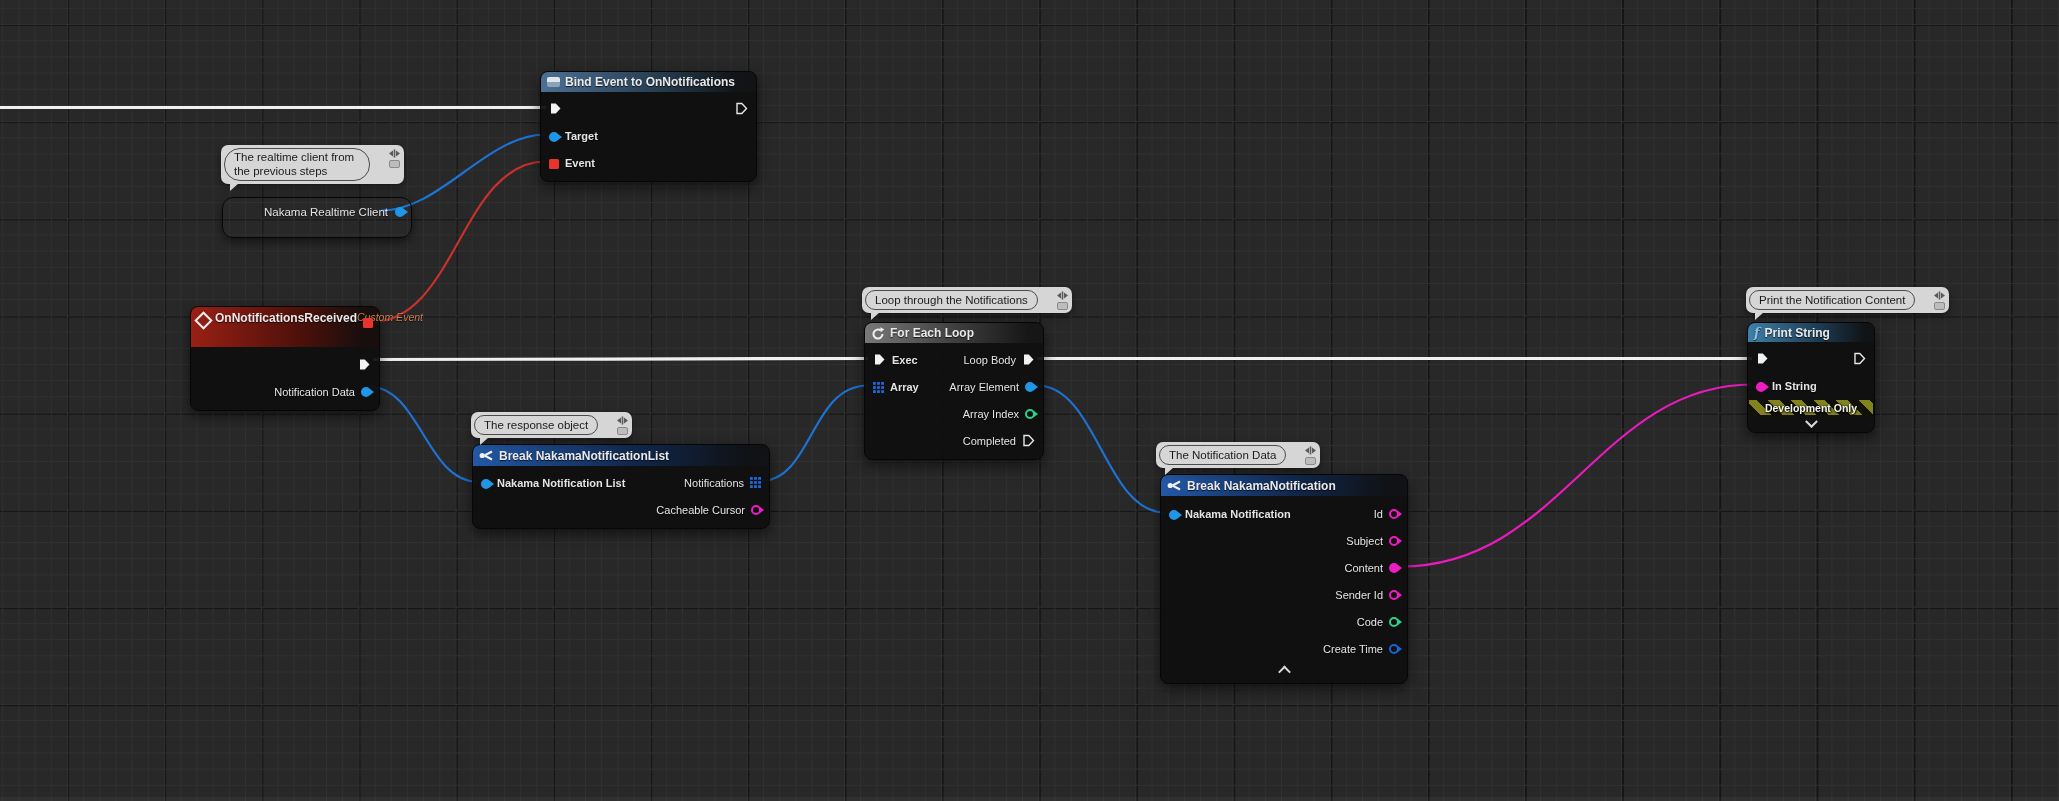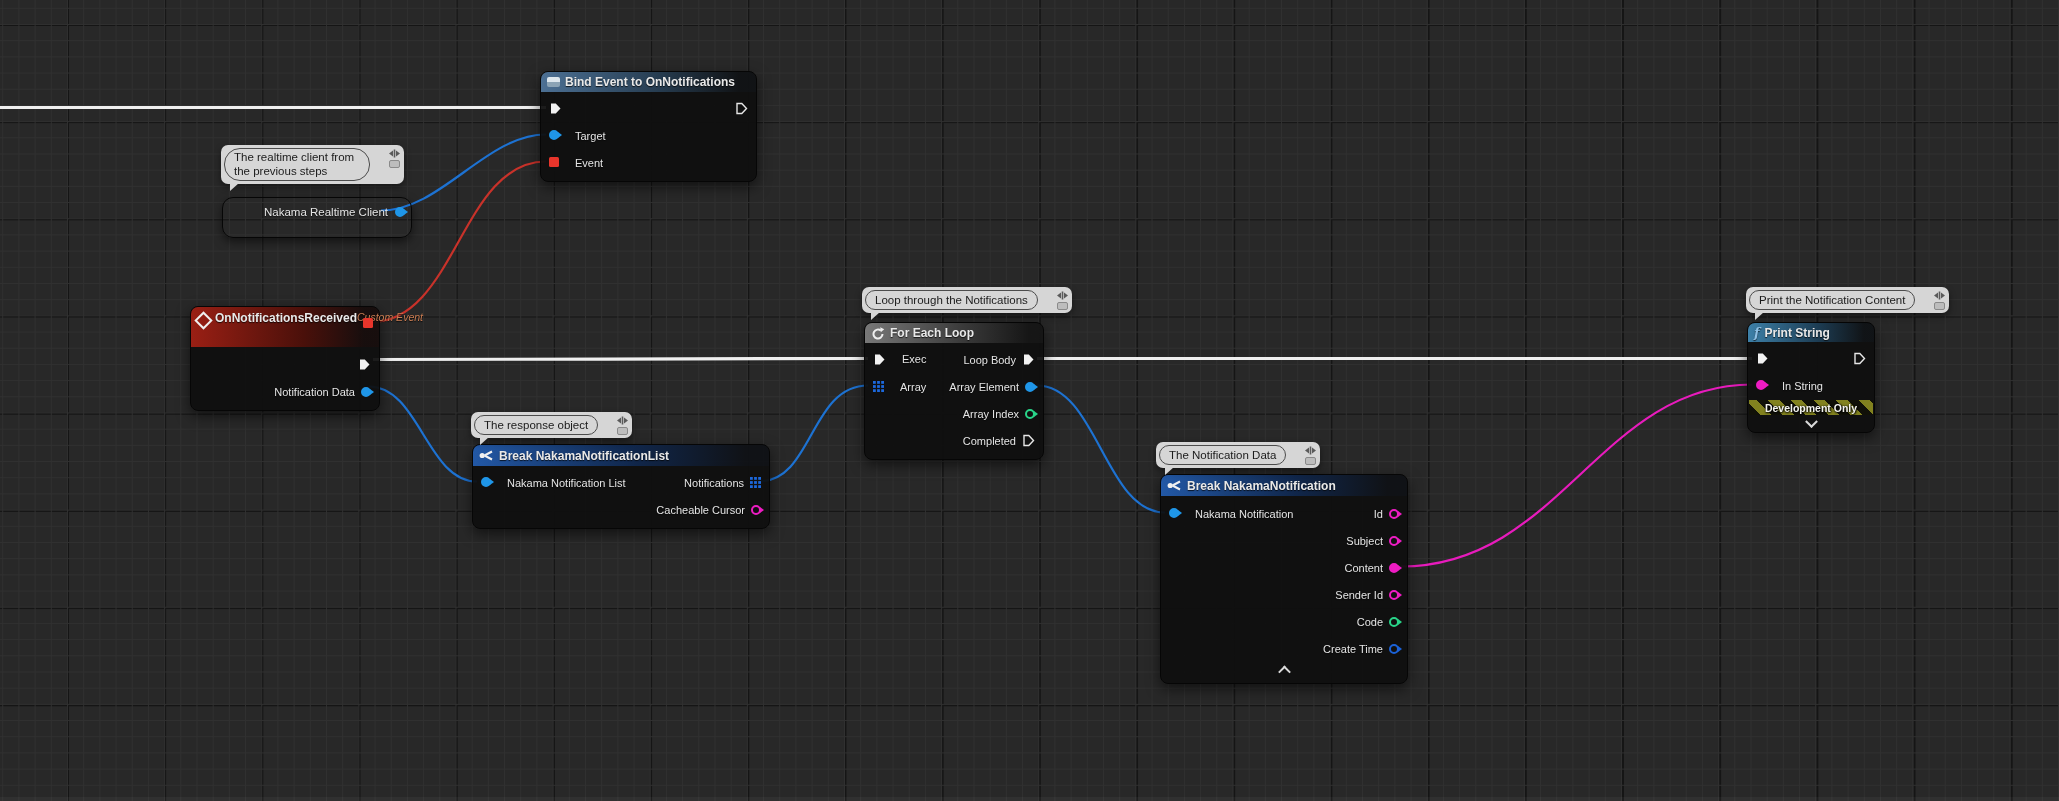--- a/index.html
+++ b/index.html
@@ -26,21 +26,21 @@
   .hdr-blue   {background:linear-gradient(to right,#2258a6,#10264a 55%,rgba(16,24,40,.25) 92%);}
   .hdr-steel  {background:linear-gradient(to right,#4c7094,#263c50 55%,rgba(20,28,38,.25) 92%);}
   .hdr-func   {background:linear-gradient(to right,#3d80a8,#1d3d54 55%,rgba(18,30,42,.25) 92%);}
   .hdr-gray   {background:linear-gradient(to right,#787878,#3a3a3a 55%,rgba(40,40,40,.25) 92%);text-align:right;}
   .hdr-event  {background:linear-gradient(to right,#9a1f14,#4a100a 60%,rgba(40,10,8,.3) 92%);
                height:36px;align-items:flex-start;padding-top:4px;}
   .hdr-event .txtcol{display:flex;line-height:1.25;}
   .subtitle{font-weight:normal;font-style:italic;font-size:10.5px;color:#c97c52;}
   .body{padding:3px 0 5px 0;}
   .row{display:flex;align-items:center;height:27px;padding:0 8px;}
-  .left{display:flex;align-items:flex-start;gap:16px;}
+  .left{display:flex;align-items:flex-end;gap:6px;font-weight:bold;}
   .right{margin-left:auto;display:flex;align-items:center;gap:6px;}
   .plabel{font-size:11px;color:#e4e4e4;text-shadow:0 1px 1px rgba(0,0,0,.6);white-space:nowrap;}
   
   .pin{position:relative;width:10px;height:10px;border-radius:50%;
     border:2.4px solid var(--c);box-sizing:border-box;flex:none;}
   .pin.filled{background:var(--c);}
   .pin::after{content:"";position:absolute;left:6.5px;top:50%;transform:translateY(-50%);
     width:0;height:0;border-left:4.5px solid var(--c);
     border-top:3.5px solid transparent;border-bottom:3.5px solid transparent;}
   .p-obj{--c:#1f96e8;}  .p-str{--c:#ee1cc3;}  .p-int{--c:#29d489;}

